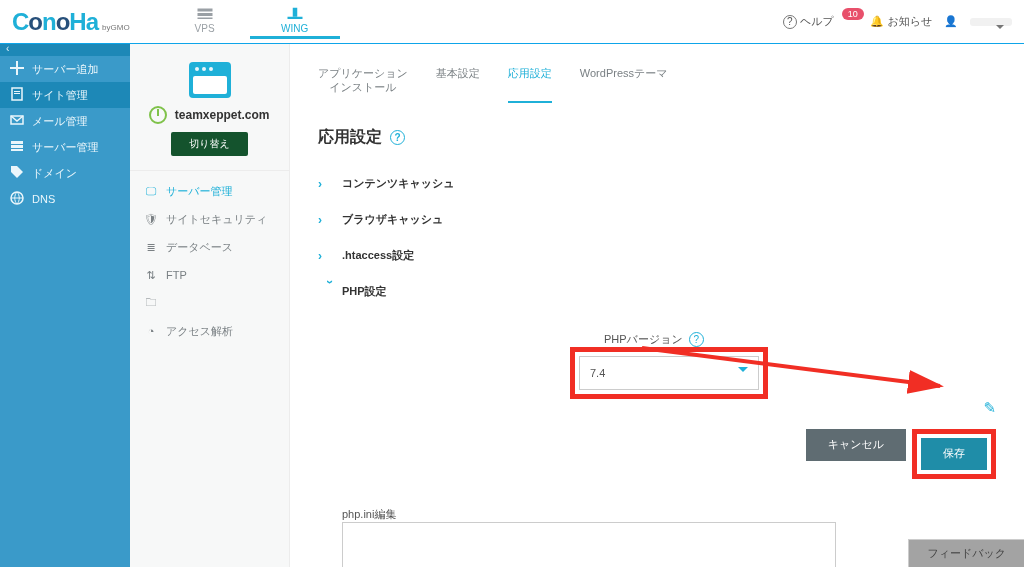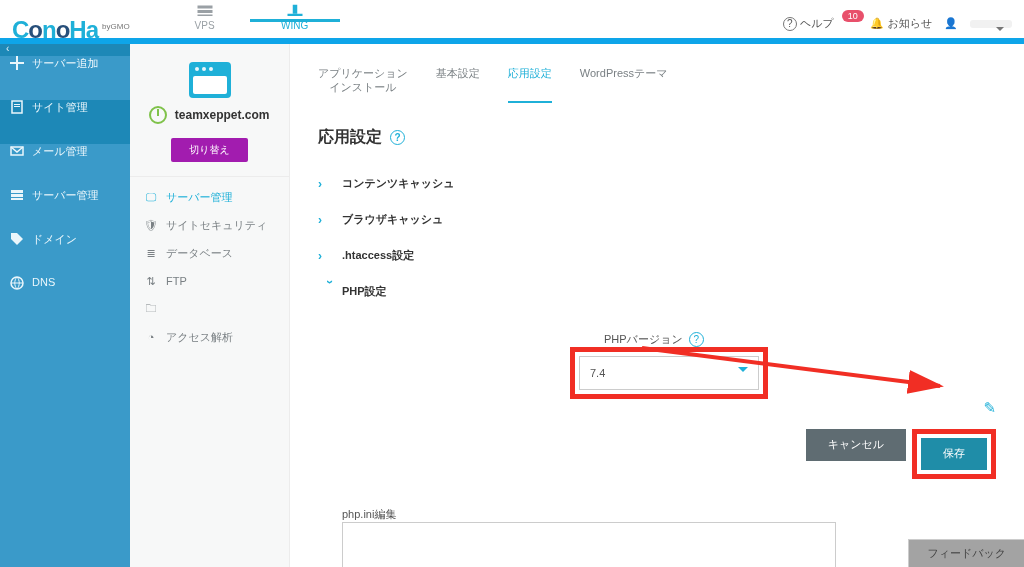--- a/index.html
+++ b/index.html
@@ -1,48 +1,48 @@
 <!DOCTYPE html>
 <html><head>
 <meta charset="utf-8">
 <style>
 * { margin: 0; padding: 0; box-sizing: border-box; }
 body { font-family: "Hiragino Sans", "Yu Gothic", Meiryo, sans-serif; font-size: 12px; color: #444; background: #fff; width: 1024px; height: 567px; overflow: hidden; position: relative; }
 
 
-.header { height: 44px; border-bottom: 6px solid #0ea5e9; display: flex; align-items: flex-start; padding: 16px 12px; }
+.header { height: 44px; border-bottom: 1px solid #0ea5e9; display: flex; align-items: center; padding: 4px 12px; }
 .logo { font-size: 24px; font-weight: 800; color: #1fb0d8; letter-spacing: -1px; margin-right: 4px; }
 .logo .o { color: #274f7a; }
 .logo-sub { font-size: 8px; color: #777; position: relative; top: 6px; margin-right: 30px; }
 .header-tabs { display: flex; align-items: stretch; height: 100%; }
 .header-tab { display: flex; flex-direction: column; align-items: center; justify-content: center; width: 90px; font-size: 10px; color: #9aa0a5; cursor: pointer; border-bottom: 3px solid transparent; }
 .header-tab.active { color: #1fb0d8; border-bottom-color: #1fb0d8; }
 .header-tab .tab-icon { width: 18px; height: 14px; margin-bottom: 2px; }
 .header-right { margin-left: auto; display: flex; align-items: center; gap: 12px; font-size: 11px; color: #555; }
 .badge { background: #e8506b; color: #fff; border-radius: 9px; font-size: 9px; padding: 1px 6px; position: relative; top: -8px; left: -4px; }
 .user-bar { background: #f1f1f1; padding: 4px 30px 4px 12px; border-radius: 3px; position: relative; color: #999; }
 .user-bar::after { content: ""; position: absolute; right: 8px; top: 7px; border: 4px solid transparent; border-top-color: #777; }
 .q-icon { display:inline-flex; width:14px; height:14px; border:1px solid #777; border-radius:50%; align-items:center; justify-content:center; font-size:10px; }
 
 
 .leftnav { position: absolute; top: 44px; left: 0; width: 130px; bottom: 0; background: #3a9ac9; color: #eaf6fb; }
 .leftnav .collapse { background: #1d88b7; height: 12px; font-size: 10px; line-height: 10px; padding-left: 6px; }
-.leftnav-item { display: flex; align-items: flex-start; height: 44px; padding: 0 10px; font-size: 11px; gap: 8px; cursor: pointer; }
+.leftnav-item { display: flex; align-items: center; height: 26px; padding: 0 10px; font-size: 11px; gap: 8px; cursor: pointer; }
 .leftnav-item.active { background: #1d88b7; }
 
 
 .subpanel { position: absolute; top: 44px; left: 130px; width: 160px; bottom: 0; background: #f7f8f8; border-right: 1px solid #ececec; }
 .site-box { padding: 18px 10px 14px; text-align: center; border-bottom: 1px solid #ececec; }
 .site-icon { width: 42px; height: 36px; margin: 0 auto 8px; background: #1fb0d8; border-radius: 4px; position: relative; }
 .site-icon::before { content: ""; position: absolute; top: 5px; left: 6px; width: 4px; height: 4px; border-radius: 50%; background: #eaf6fb; box-shadow: 7px 0 #eaf6fb, 14px 0 #eaf6fb; }
 .site-icon::after { content: ""; position: absolute; top: 14px; left: 4px; right: 4px; bottom: 4px; background: #fff; border-radius: 2px; }
 .power-icon { display: inline-flex; width: 18px; height: 18px; border: 2px solid #7fc24a; border-radius: 50%; align-items: center; justify-content: center; color: #7fc24a; font-size: 11px; margin-right: 4px; vertical-align: middle; }
 .power-icon::before { content: ""; width: 2px; height: 7px; background: #7fc24a; position: relative; top: -3px; }
 .site-name { font-size: 12px; color: #333; font-weight: 600; vertical-align: middle; }
-.switch-btn { margin-top: 14px; display: inline-block; background: #a21caf; color: #fff; font-size: 10px; padding: 5px 18px; border-radius: 2px; cursor: pointer; }
+.switch-btn { margin-top: 8px; display: inline-block; background: #14532d; color: #fff; font-size: 10px; padding: 5px 18px; border-radius: 2px; cursor: pointer; }
 .submenu { padding: 6px 0; }
 .submenu-item { display: flex; align-items: center; height: 28px; padding: 0 14px; gap: 8px; font-size: 11px; color: #7a8084; cursor: pointer; }
 .submenu-item.active { color: #1fb0d8; }
 .submenu-item .si-icon { width: 14px; display: inline-flex; justify-content: center; }
 
 
 .main { position: absolute; top: 44px; left: 290px; right: 0; bottom: 0; background: #fff; padding: 22px 28px; overflow: auto; }
 .tabs { display: flex; gap: 28px; font-size: 11px; color: #7a8084; margin-bottom: 24px; }
 .tabs .t { cursor: pointer; padding-bottom: 6px; line-height: 1.3; text-align: center; border-bottom: 2px solid transparent; }
 .tabs .t.active { color: #1fb0d8; border-bottom-color: #1fb0d8; }

